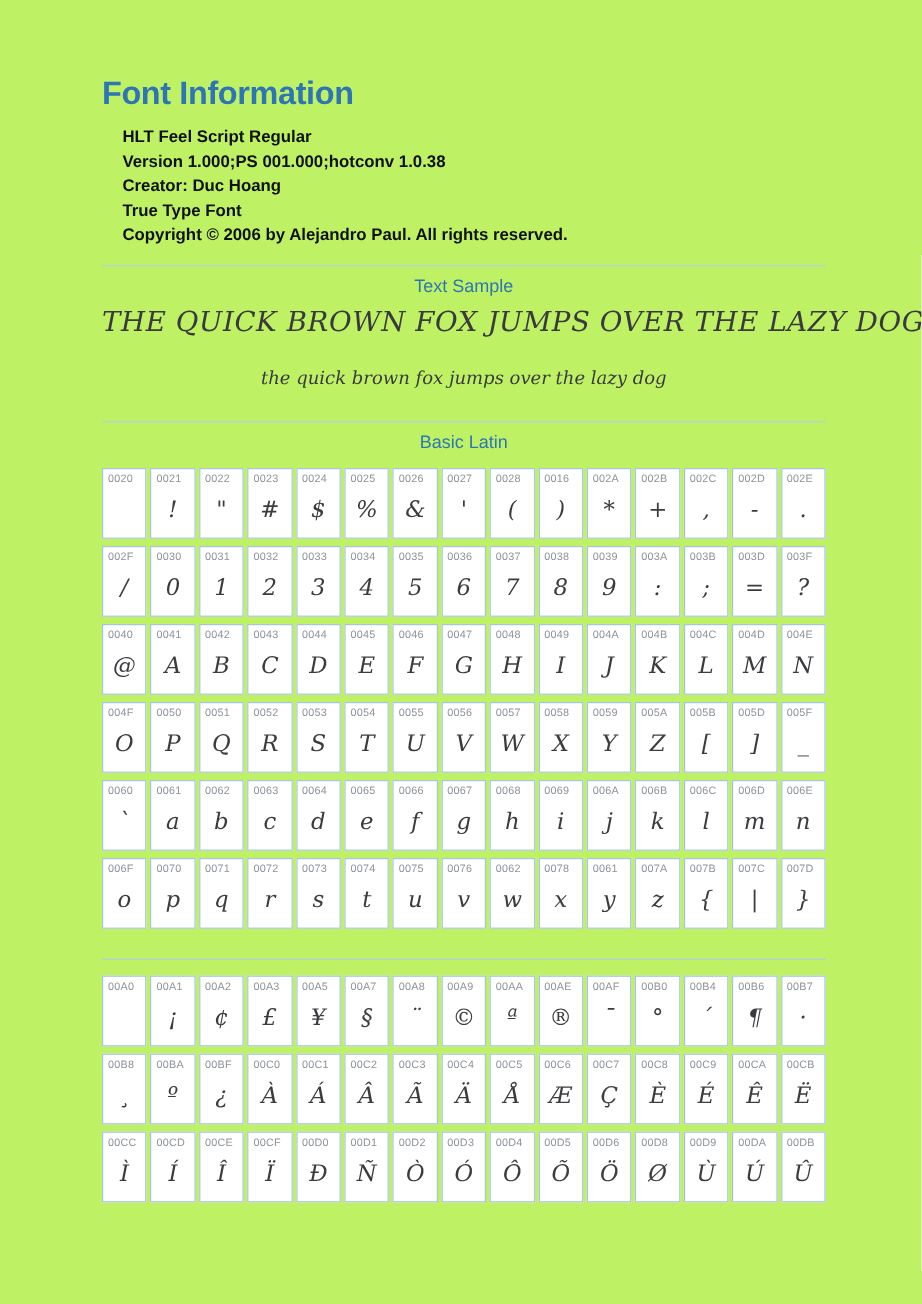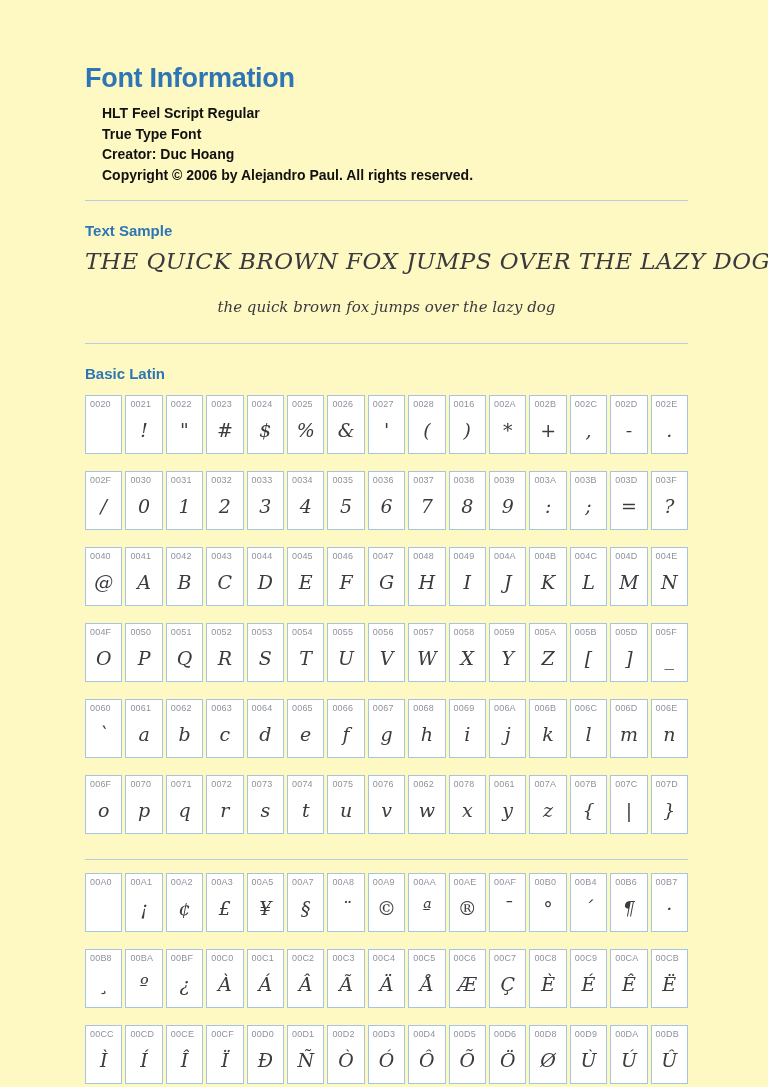--- a/index.html
+++ b/index.html
@@ -1,20 +1,20 @@
 <!DOCTYPE html>
 <html><head>
 <meta charset="utf-8">
 <style>
   * { margin: 0; padding: 0; box-sizing: border-box; }
   html, body { background: #ffffff; }
   body { font-family: "Liberation Sans", sans-serif; }
   .page {
     width: 768px; height: 1087px;
-    background: #fef9c3;
+    background: #bef264;
     position: relative;
     overflow: hidden;
   }
   .content {
     padding: 63px 80px 0 85px;
   }
   .doc-title {
     font-size: 27px;
     font-weight: bold;
     color: #2E75B6;
@@ -31,23 +31,24 @@
   .rule {
     border: none;
     border-top: 1px solid #B9CDE2;
     height: 0;
   }
   .rule-1 { margin-top: 15px; }
   .rule-2 { margin-top: 27px; }
   .rule-3 { margin-top: 25px; }
   .section-heading {
     font-size: 15px;
-    font-weight: bold;
+    font-weight: normal;
     color: #2E75B6;
-    margin-top: 21px;
+    margin-top: 8px;
+    text-align: center;
   }
   .sample-upper {
     margin-top: 9px;
     text-align: center;
     white-space: nowrap;
     font-family: "DejaVu Serif", serif;
     font-style: italic;
     font-size: 23px;
     letter-spacing: 0.5px;
     color: #3a3a3e;
@@ -57,21 +58,21 @@
     text-align: center;
     font-family: "DejaVu Serif", serif;
     font-style: italic;
     font-size: 15px;
     color: #3a3a3e;
   }
   .glyph-table {
     margin-top: 13px;
     display: grid;
     grid-template-columns: repeat(15, 1fr);
-    gap: 17px 3px;
+    gap: 6px 3px;
   }
   .cell {
     position: relative;
     height: 59px;
     border: 1px solid #A6C5E0;
     background: #ffffff;
   }
   .cell .code {
     position: absolute;
     top: 3px; left: 4px;
@@ -91,22 +92,23 @@
   }
 </style>
 </head>
 <body>
 
 <div class="page">
   <div class="content">
 
     <div class="doc-title">Font Information</div>
     <div class="meta-line">HLT Feel Script Regular</div>
+    <div class="meta-line">Version 1.000;PS 001.000;hotconv 1.0.38</div>
+    <div class="meta-line">Creator: Duc Hoang</div>
     <div class="meta-line">True Type Font</div>
-    <div class="meta-line">Creator: Duc Hoang</div>
     <div class="meta-line">Copyright © 2006 by Alejandro Paul. All rights reserved.</div>
 
     <hr class="rule rule-1">
     <div class="section-heading">Text Sample</div>
     <div class="sample-upper">THE QUICK BROWN FOX JUMPS OVER THE LAZY DOG</div>
     <div class="sample-lower">the quick brown fox jumps over the lazy dog</div>
 
     <hr class="rule rule-2">
     <div class="section-heading">Basic Latin</div>
     <div class="glyph-table">

